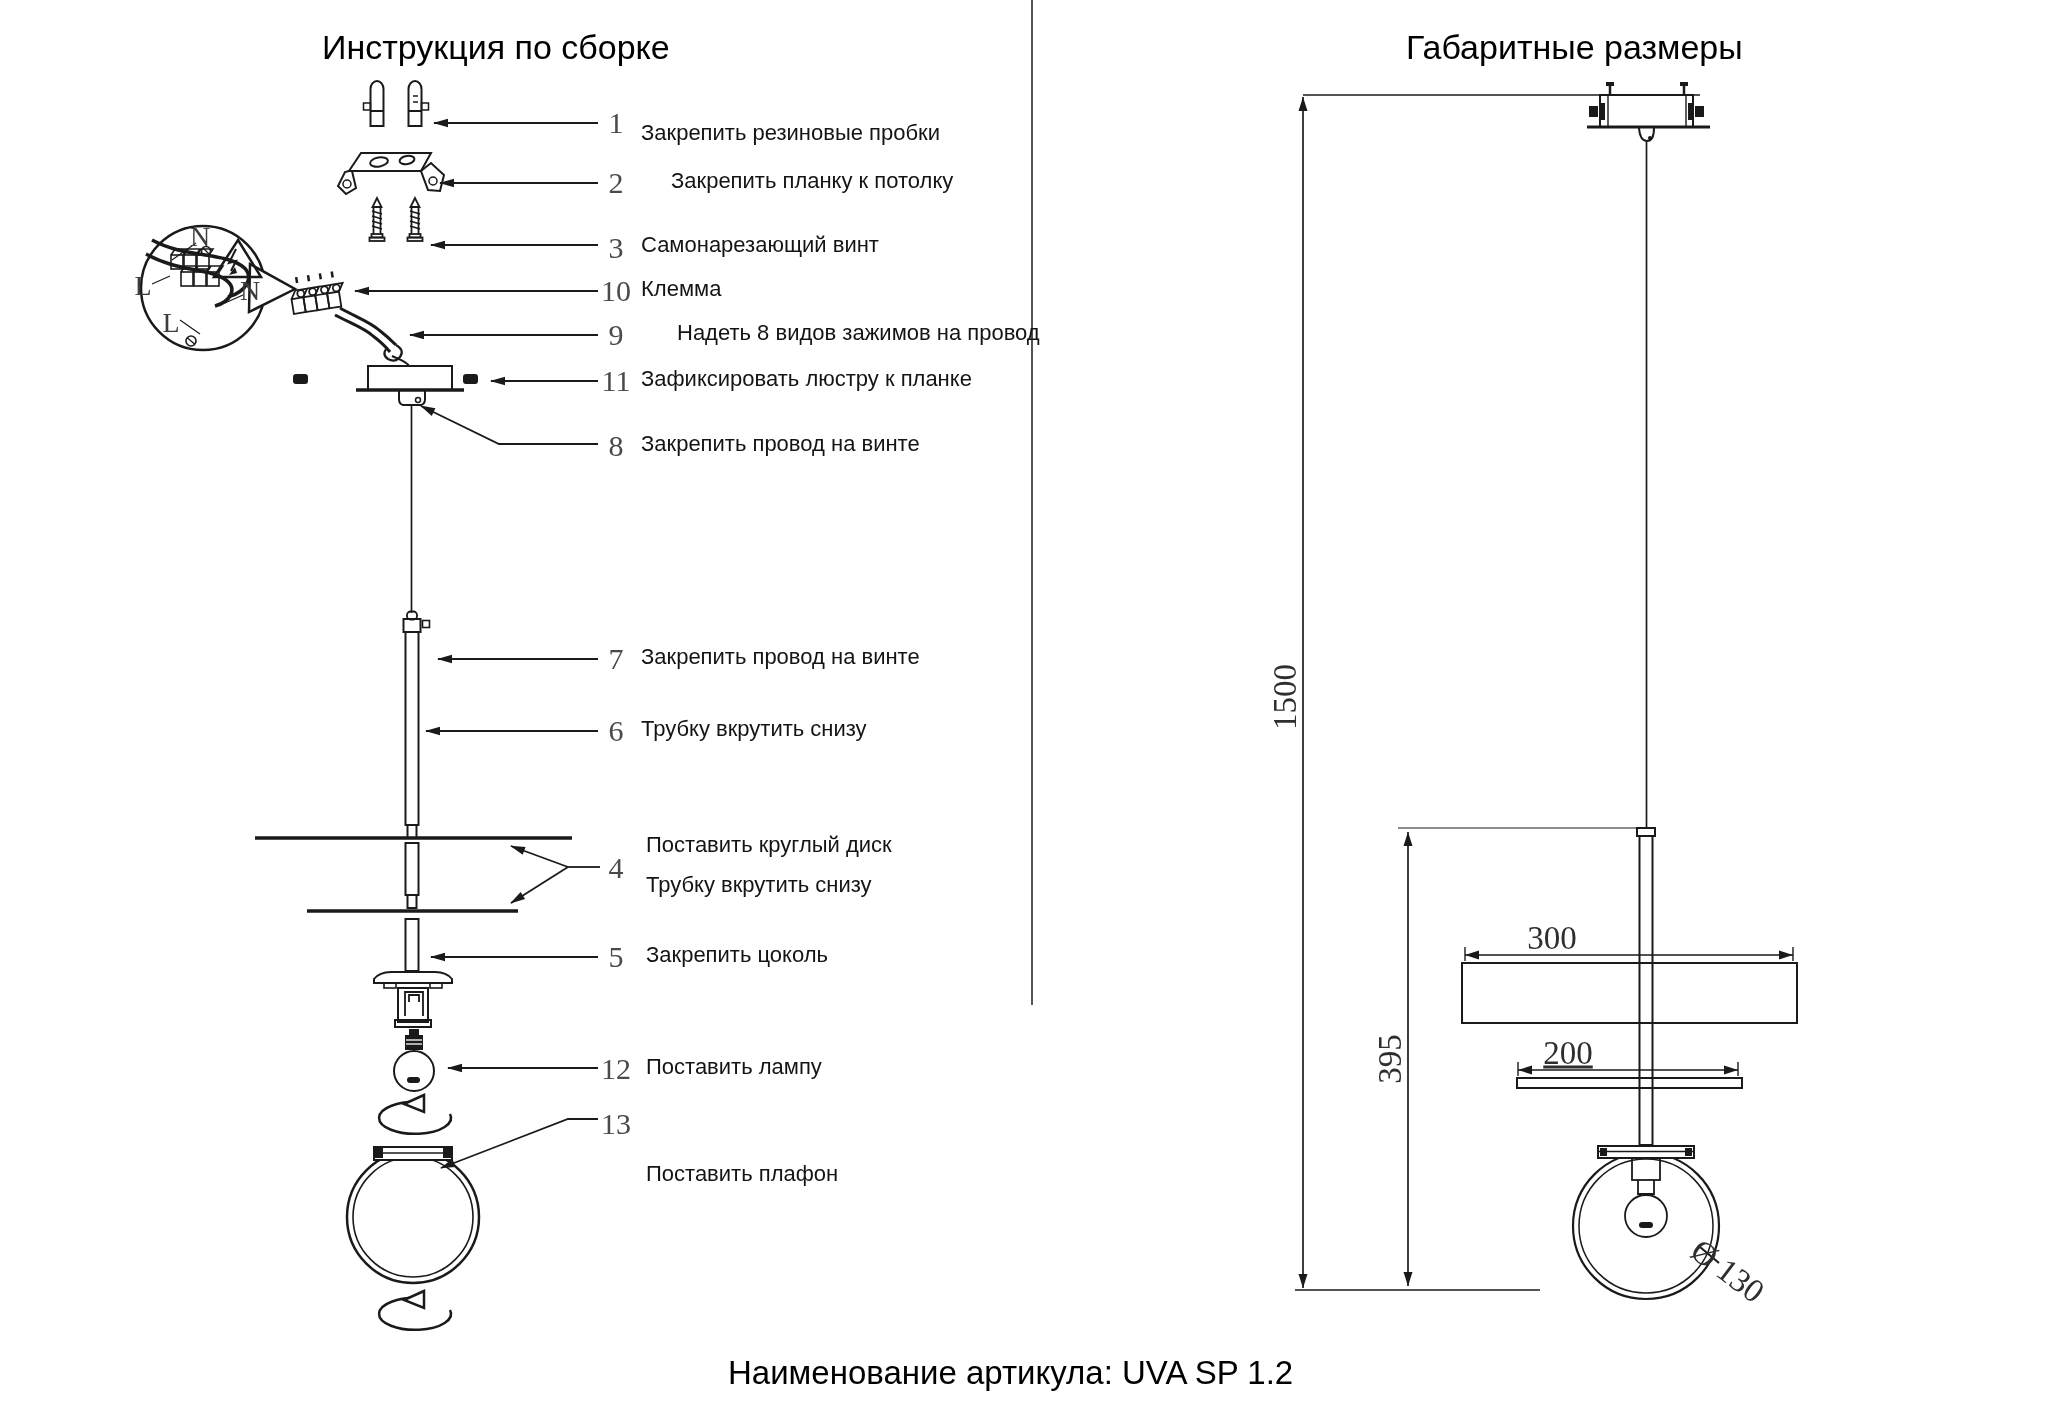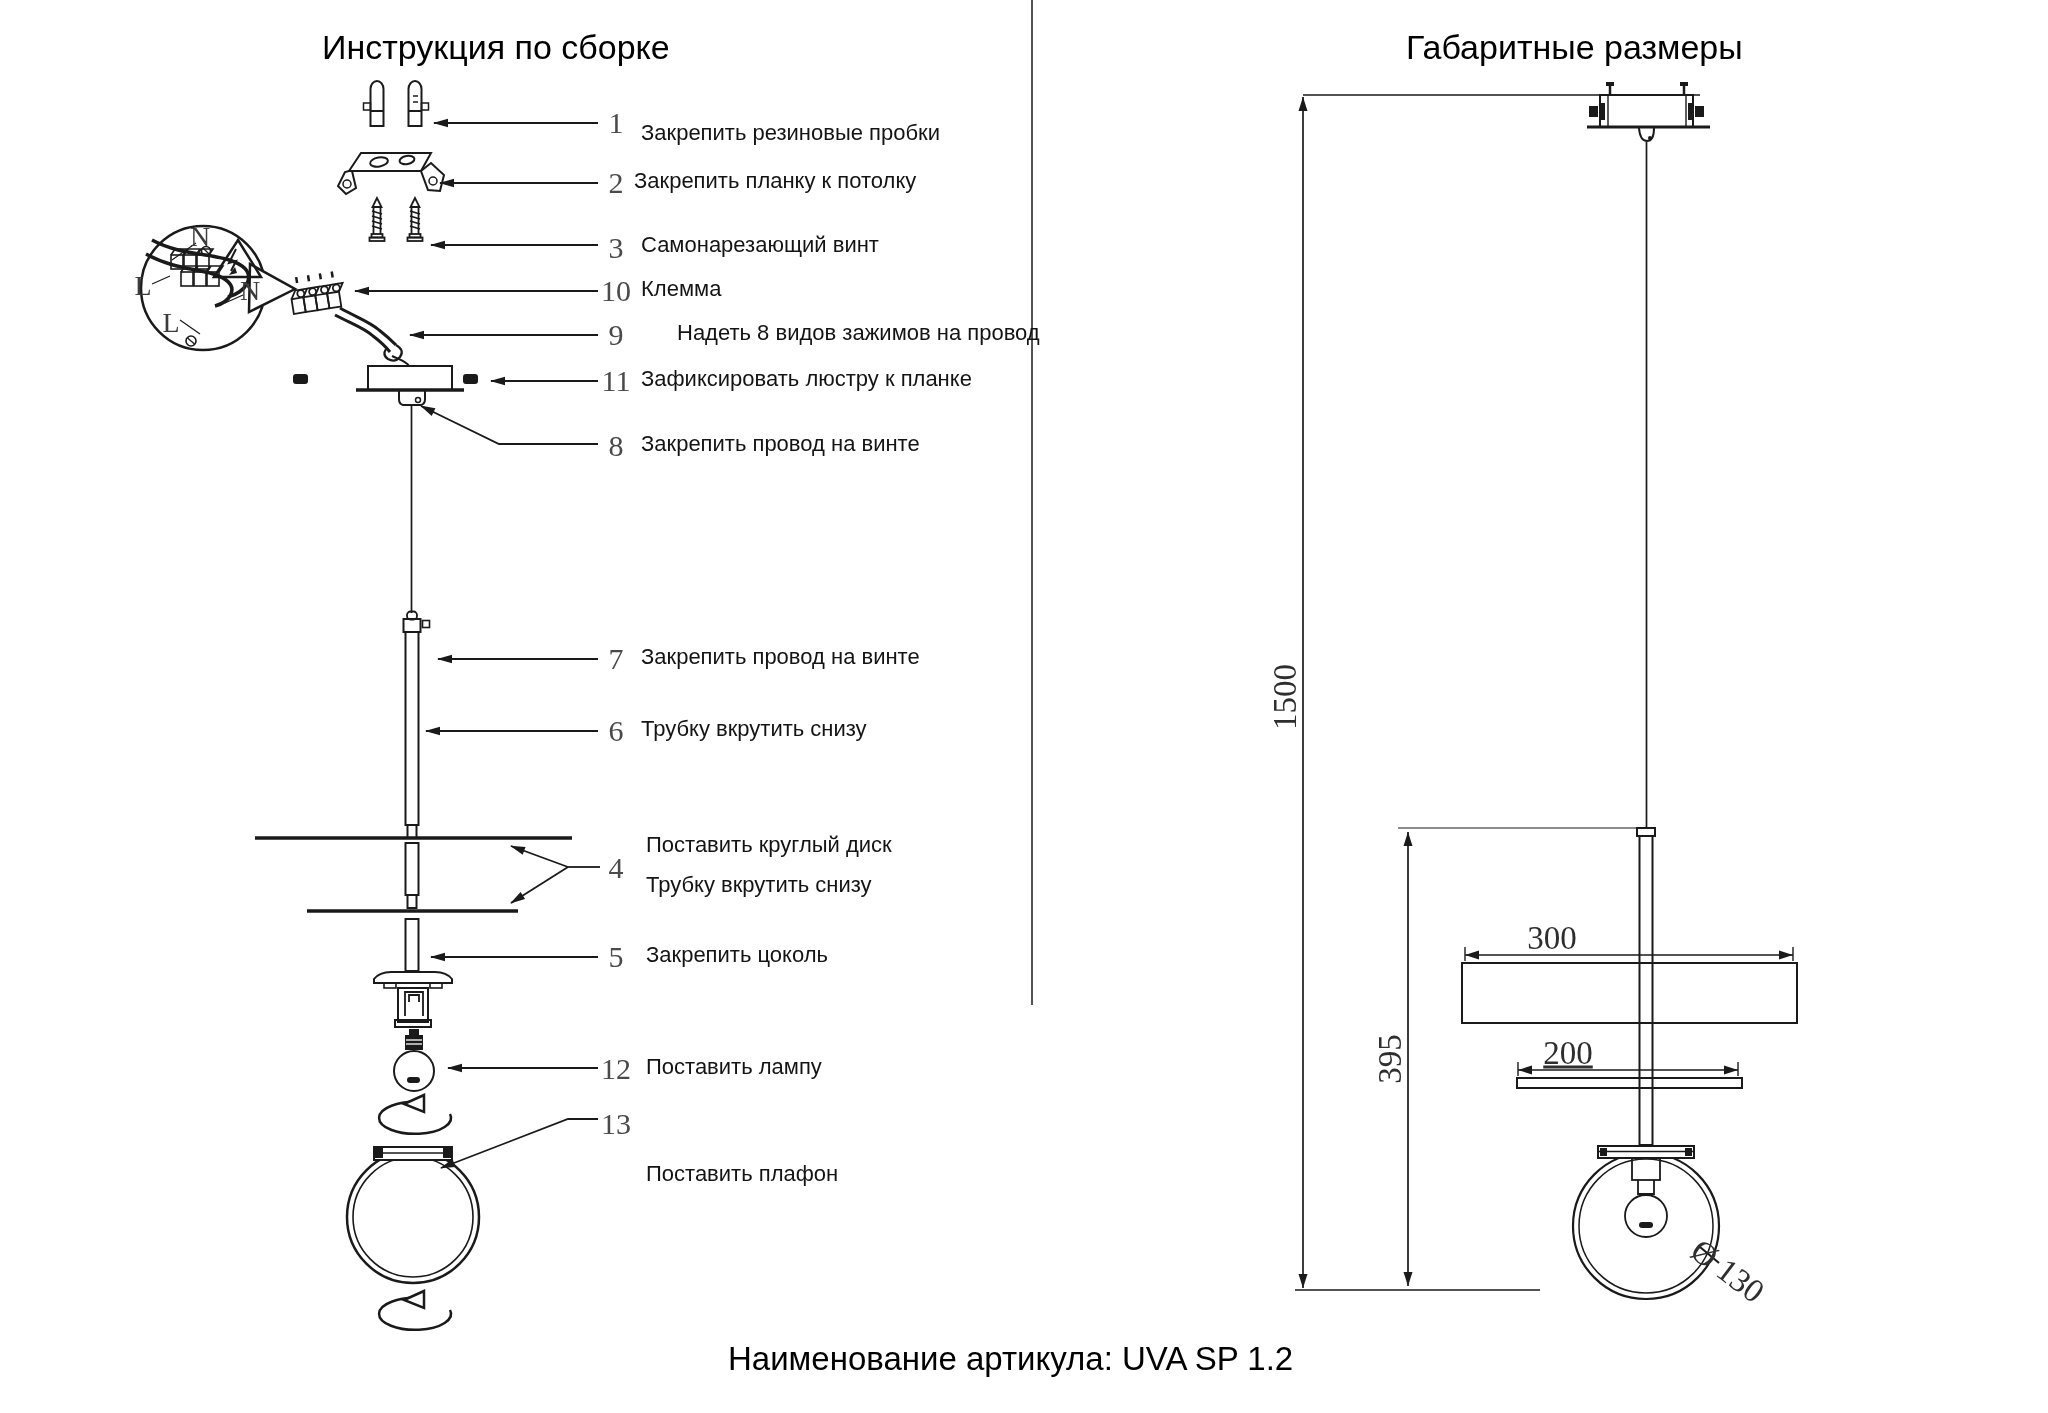--- a/index.html
+++ b/index.html
@@ -9,21 +9,21 @@
   .title{position:absolute;font-size:34px;color:#000;white-space:nowrap;}
   .lbl{position:absolute;font-size:22px;line-height:26px;color:#141414;white-space:nowrap;}
   .num{position:absolute;left:598px;width:36px;text-align:center;
        font-family:"Liberation Serif",serif;font-size:30px;line-height:34px;color:#4a4a4a;}
   .dim{position:absolute;font-family:"Liberation Serif",serif;font-size:33px;color:#2e2e2e;
        white-space:nowrap;transform:translate(-50%,-50%);}
   .dim.v{transform:translate(-50%,-50%) rotate(-90deg);}
   .dim.diag{transform:rotate(37deg);transform-origin:0 0;}
   .wl{position:absolute;font-family:"Liberation Serif",serif;font-size:28px;color:#3c3c3c;
       transform:translate(-50%,-50%);}
-  .caption{position:absolute;font-size:33px;color:#000;white-space:nowrap;}
+  .caption{position:absolute;font-size:33px;color:#000;white-space:nowrap;margin-top:14px;}
 </style>
 </head>
 <body>
 
 <div id="page">
 
 <svg id="art" viewBox="0 0 2048 1413" fill="none" stroke="#1a1a1a" stroke-width="2">
   <defs>
     <marker id="ah" markerWidth="18" markerHeight="12" refX="15" refY="5" orient="auto" markerUnits="userSpaceOnUse">
       <path d="M16,5 L1,0.8 L1,9.2 Z" fill="#1a1a1a" stroke="none"></path>
@@ -270,21 +270,21 @@
     <polygon points="1298.5,1274 1303,1288 1307.5,1274" fill="#1a1a1a" stroke="none"></polygon>
   </g>
 </svg>
 
   <div class="title" style="left:322px;top:28px;">Инструкция по сборке</div>
   <div class="title" style="left:1406px;top:28px;">Габаритные размеры</div>
 
   <div class="num" style="top:106px;">1</div>
   <div class="lbl" style="left:641px;top:120px;">Закрепить резиновые пробки</div>
   <div class="num" style="top:166px;">2</div>
-  <div class="lbl" style="left:634px;top:168px;">Закрепить планку к потолку</div>
+  <div class="lbl" style="left:671px;top:168px;">Закрепить планку к потолку</div>
   <div class="num" style="top:231px;">3</div>
   <div class="lbl" style="left:641px;top:232px;">Самонарезающий винт</div>
   <div class="num" style="top:274px;">10</div>
   <div class="lbl" style="left:641px;top:276px;">Клемма</div>
   <div class="num" style="top:318px;">9</div>
   <div class="lbl" style="left:641px;top:320px;margin-left:36px;">Надеть 8 видов зажимов на провод</div>
   <div class="num" style="top:364px;">11</div>
   <div class="lbl" style="left:641px;top:366px;">Зафиксировать люстру к планке</div>
   <div class="num" style="top:429px;">8</div>
   <div class="lbl" style="left:641px;top:431px;">Закрепить провод на винте</div>

